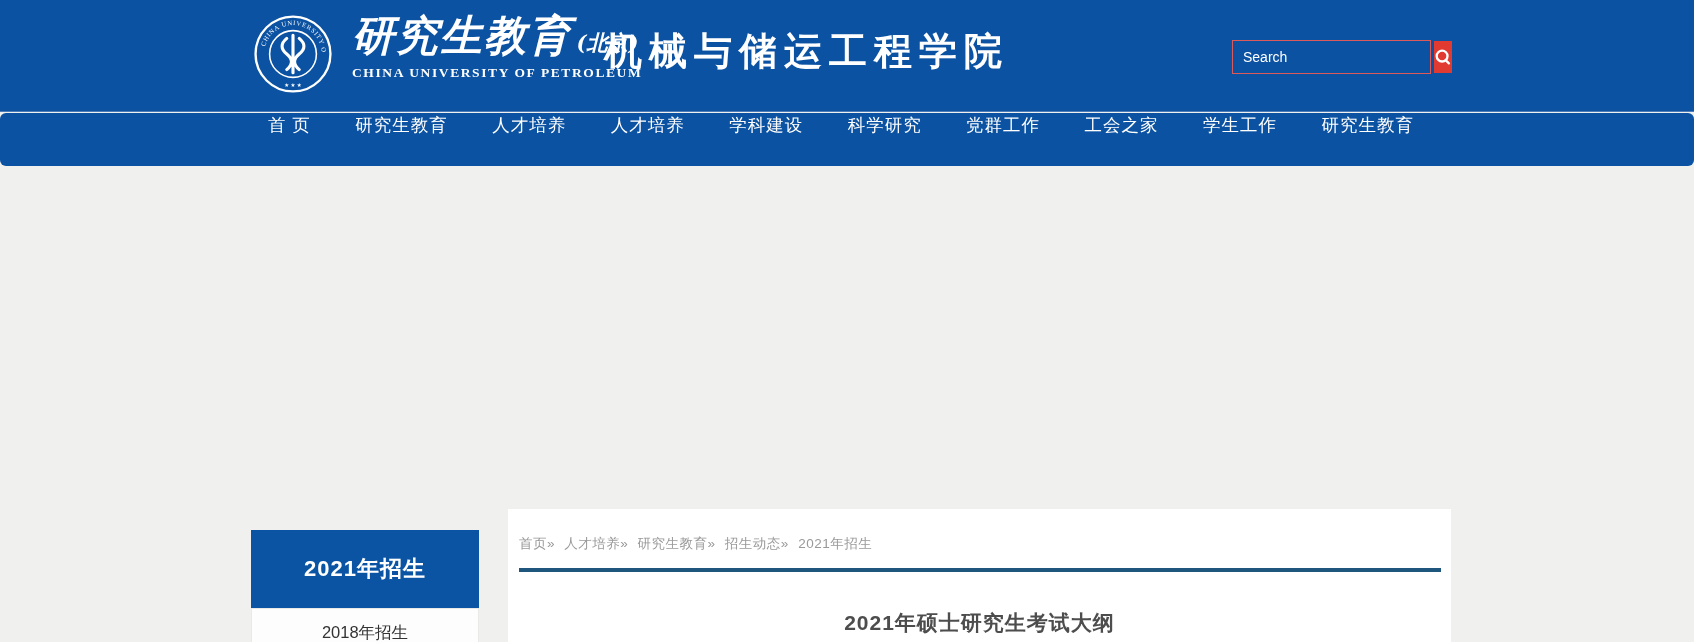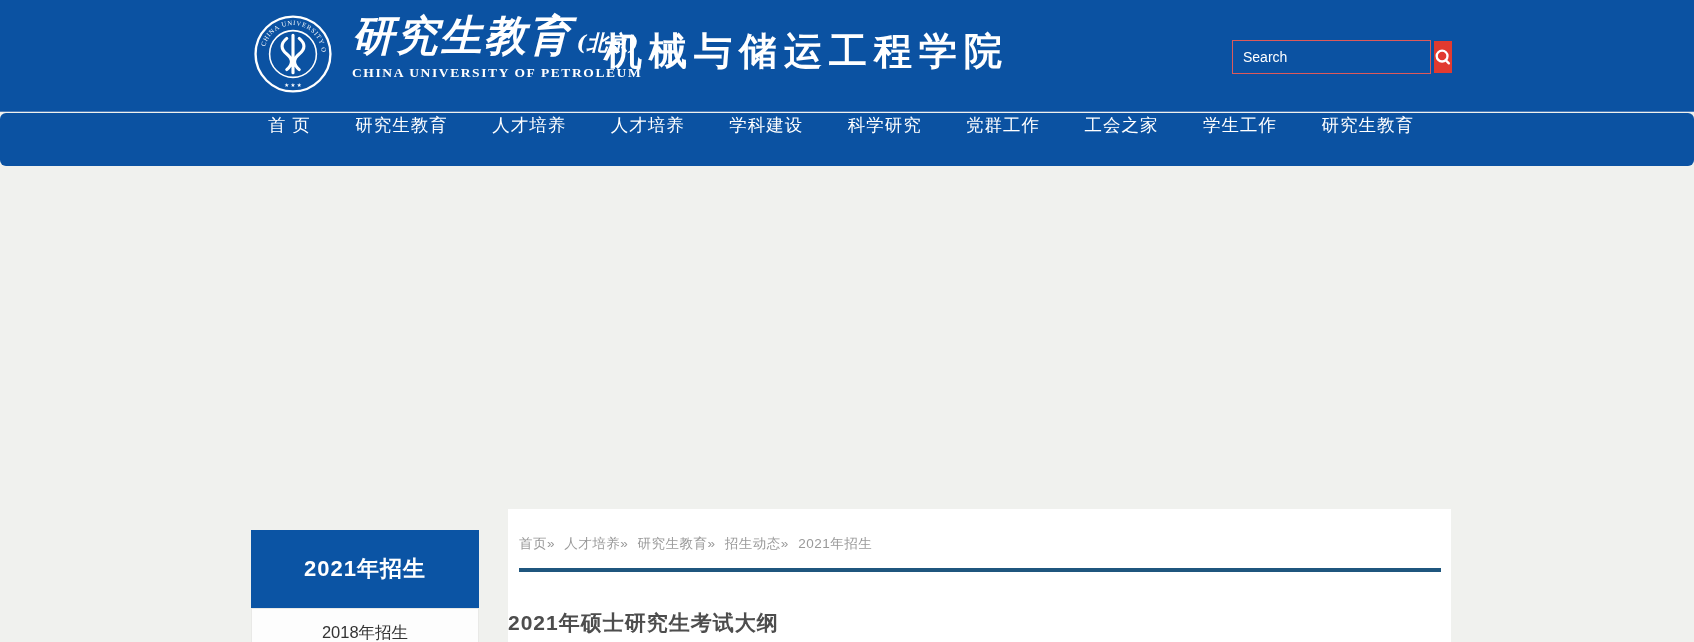--- a/index.html
+++ b/index.html
@@ -69,21 +69,21 @@
     position:absolute; left:508px; top:509px; width:943px; height:220px;
     background:#ffffff;
   }
   .breadcrumb {
     padding:26px 24px 0 11px; font-size:13.5px; color:#999; letter-spacing:0.5px;
   }
   .breadcrumb a { color:#999; text-decoration:none; cursor:pointer; }
   .crumb-sep { margin-right:5px; }
   .content-rule { margin:15px 10px 0 11px; height:4px; background:#1f567e; }
   .article-title {
-    margin-top:37px; font-size:21px; font-weight:bold;
+    margin-top:37px; text-align:center; font-size:21px; font-weight:bold;
     color:#4d4d4d; letter-spacing:1px;
   }
 </style>
 </head>
 <body>
 
 <div class="page">
 
   <header class="site-header">
 

